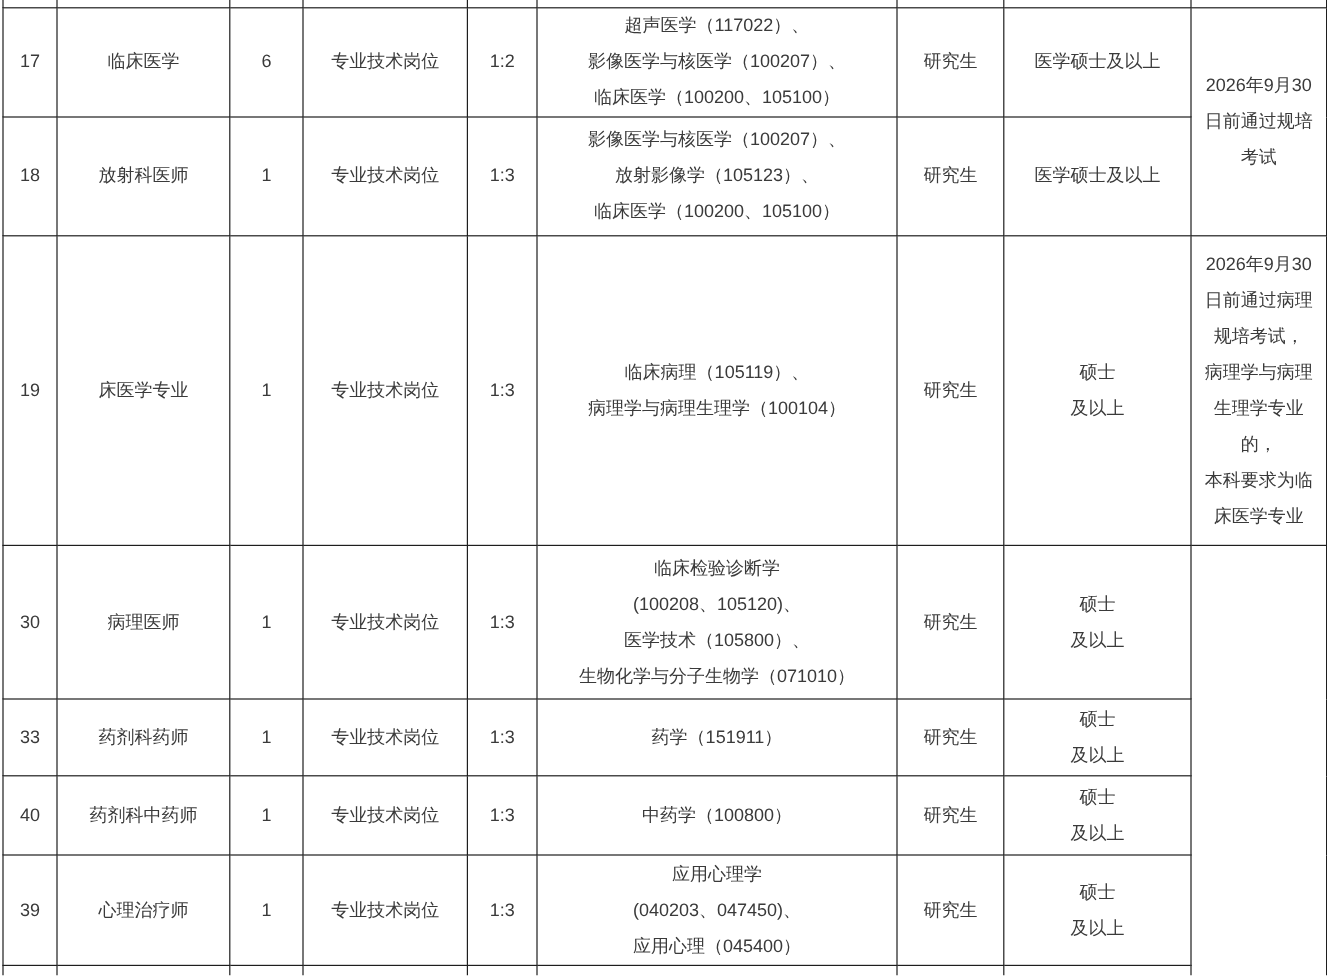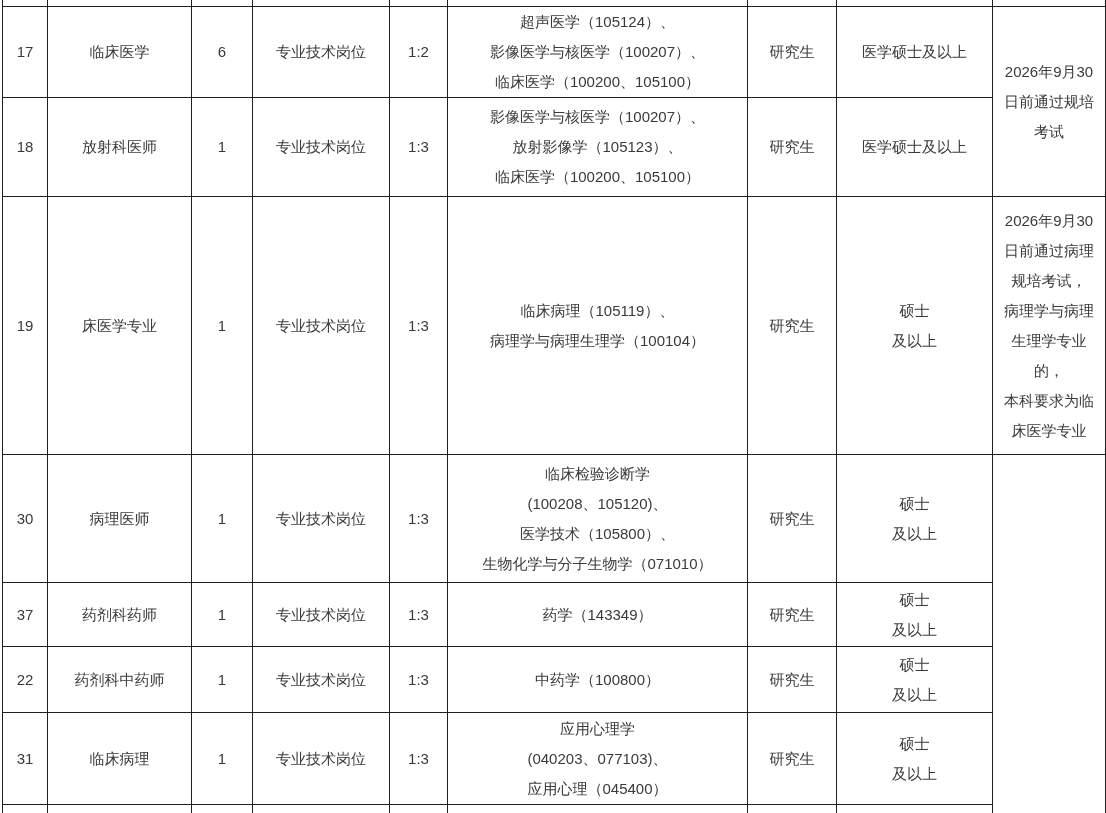--- a/index.html
+++ b/index.html
@@ -75,21 +75,21 @@
         <td></td>
         <td></td>
       </tr>
 
       <tr style="height:90px;">
         <td>17</td>
         <td>临床医学</td>
         <td>6</td>
         <td>专业技术岗位</td>
         <td>1:2</td>
-        <td>超声医学（105124）、
+        <td>超声医学（117022）、
 影像医学与核医学（100207）、
 临床医学（100200、105100）</td>
         <td>研究生</td>
         <td>医学硕士及以上</td>
         <td rowspan="2">2026年9月30
 日前通过规培
 考试</td>
       </tr>
 
       <tr style="height:99px;">
@@ -136,51 +136,51 @@
 (100208、105120)、
 医学技术（105800）、
 生物化学与分子生物学（071010）</td>
         <td>研究生</td>
         <td>硕士
 及以上</td>
         <td rowspan="5"></td>
       </tr>
 
       <tr style="height:64px;">
-        <td>37</td>
+        <td>33</td>
         <td>药剂科药师</td>
         <td>1</td>
         <td>专业技术岗位</td>
         <td>1:3</td>
-        <td>药学（143349）</td>
+        <td>药学（151911）</td>
         <td>研究生</td>
         <td>硕士
 及以上</td>
       </tr>
 
       <tr style="height:66px;">
-        <td>22</td>
+        <td>40</td>
         <td>药剂科中药师</td>
         <td>1</td>
         <td>专业技术岗位</td>
         <td>1:3</td>
         <td>中药学（100800）</td>
         <td>研究生</td>
         <td>硕士
 及以上</td>
       </tr>
 
       <tr style="height:92px;">
-        <td>31</td>
-        <td>临床病理</td>
+        <td>39</td>
+        <td>心理治疗师</td>
         <td>1</td>
         <td>专业技术岗位</td>
         <td>1:3</td>
         <td>应用心理学
-(040203、077103)、
+(040203、047450)、
 应用心理（045400）</td>
         <td>研究生</td>
         <td>硕士
 及以上</td>
       </tr>
 
       <tr class="sliver" style="height:20px;">
         <td></td>
         <td></td>
         <td></td>

